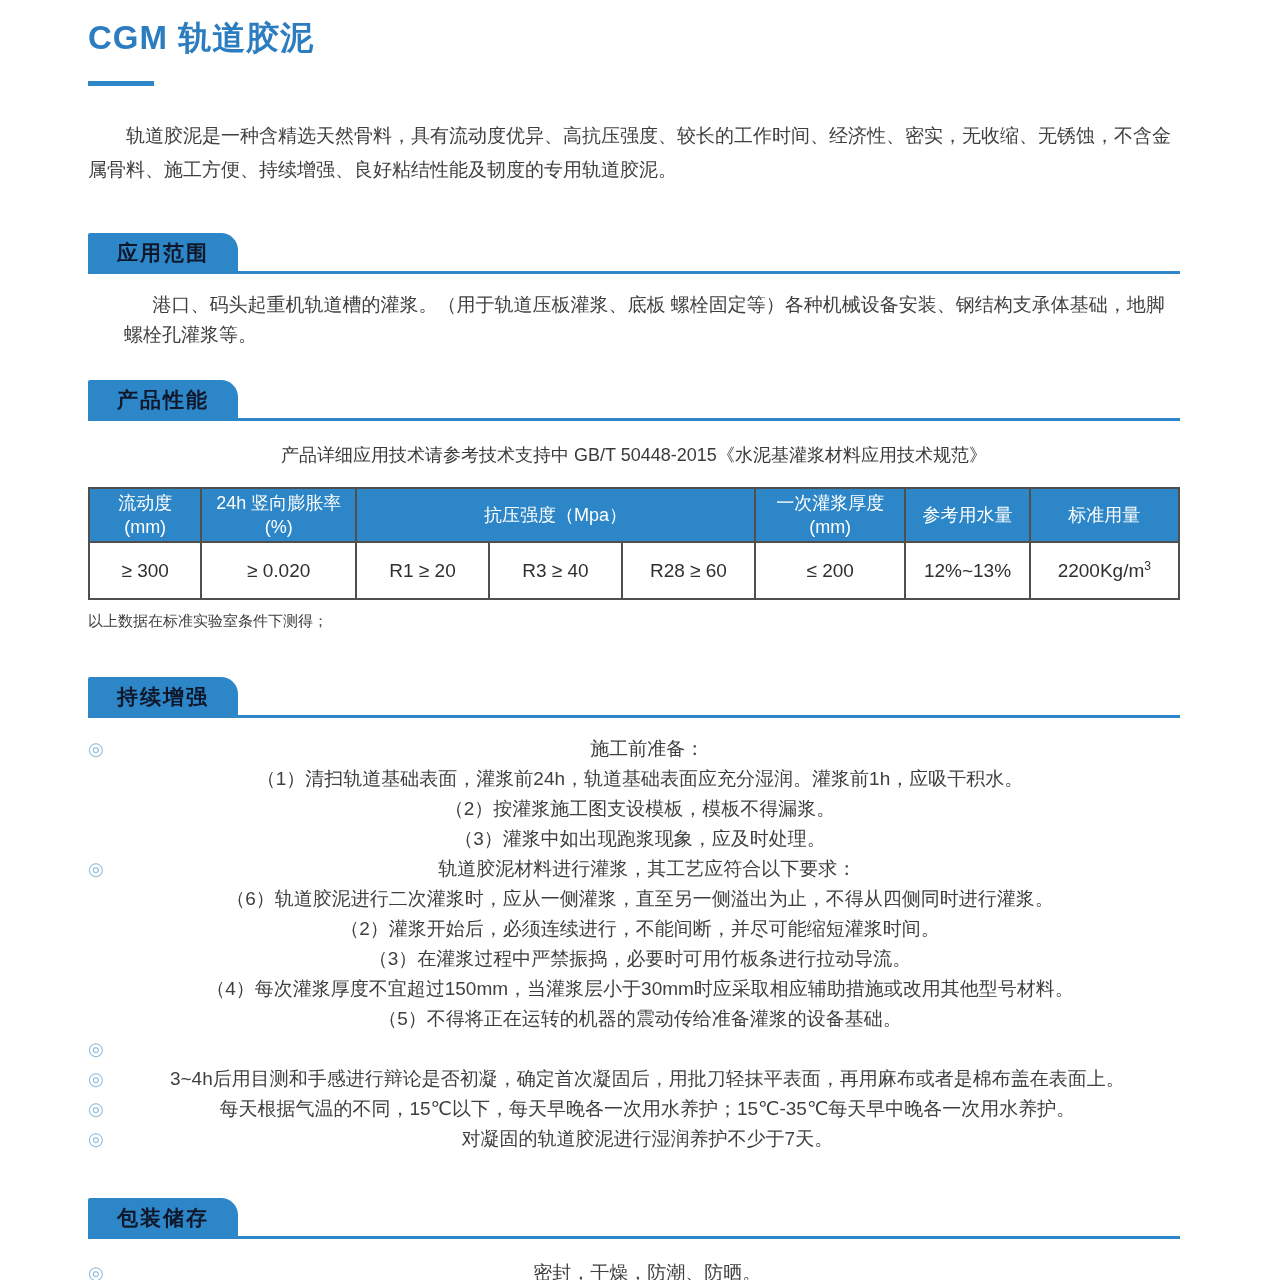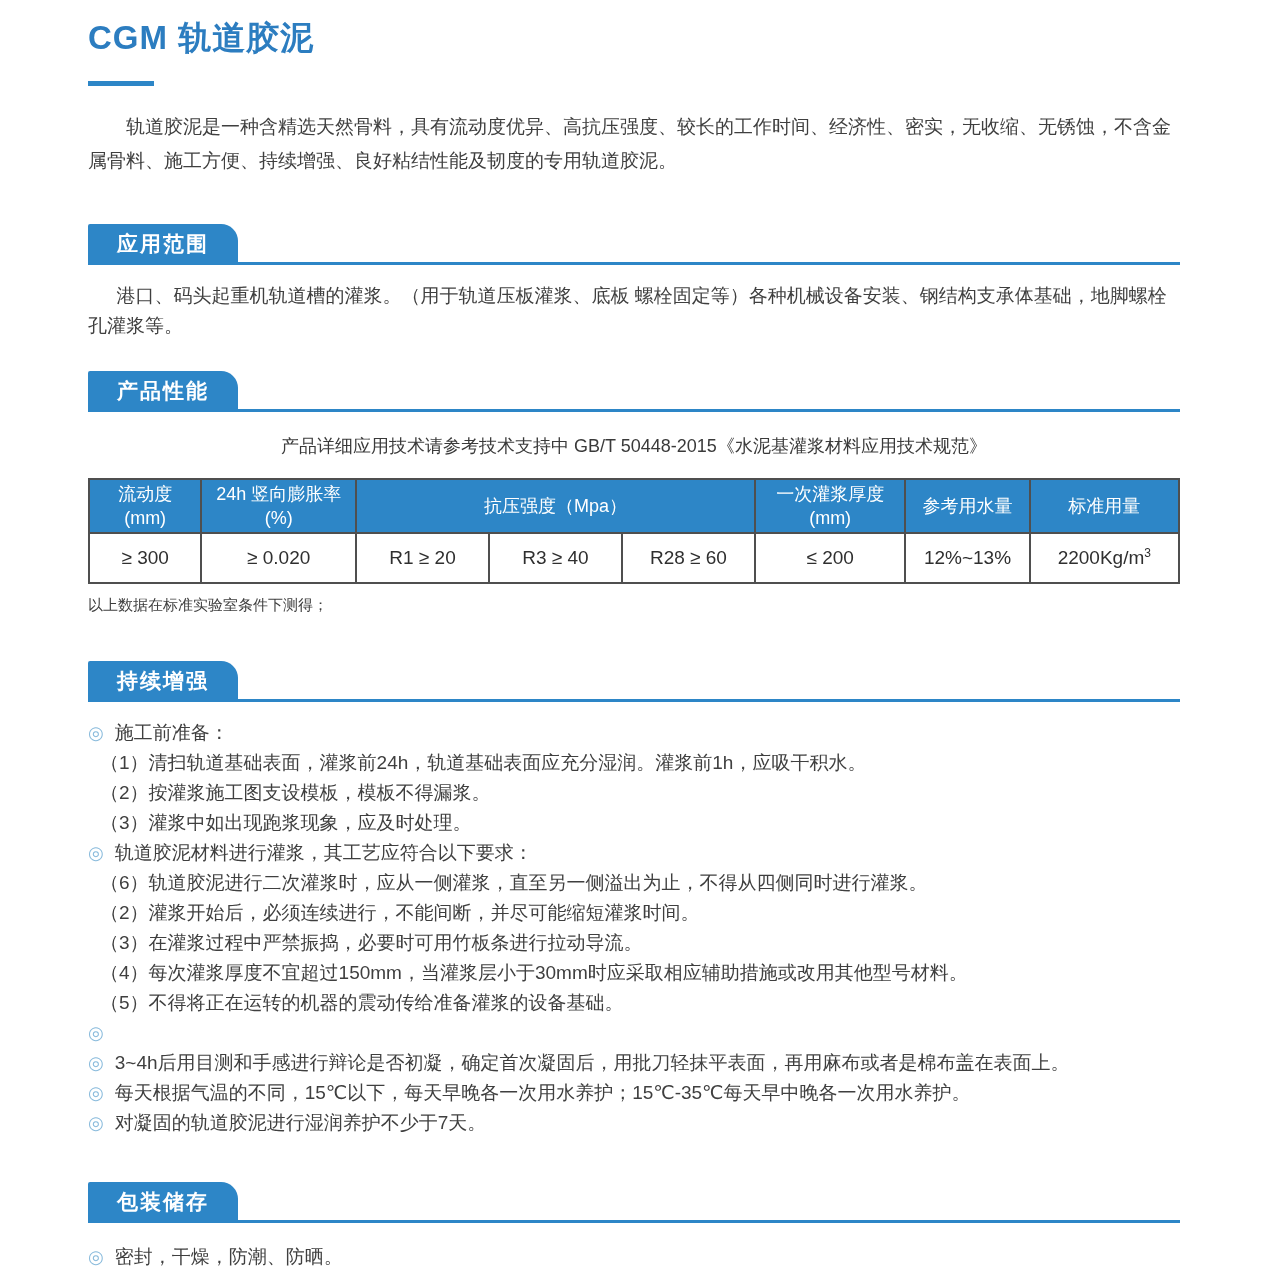--- a/index.html
+++ b/index.html
@@ -26,56 +26,56 @@
     font-weight:bold;
     color:var(--title-color);
     letter-spacing:1px;
   }
   .title-dash{
     width:66px;height:5px;
     background:var(--accent);
     margin-top:20px;
   }
   .intro{
-    margin-top:24px;
+    margin-top:33px;
     font-size:19px;
     line-height:34px;
     text-indent:2em;
     color:var(--text);
   }
   
   .section-head{
     border-bottom:3px solid var(--accent);
     line-height:0;
   }
   .section-tab{
     display:inline-block;
     background:var(--accent);
-    color:#ffffff;
+    color:#0f172a;
     font-size:21px;
     font-weight:bold;
     letter-spacing:2px;
     line-height:1;
     padding:9px 0 8px 0;
     width:150px;
     text-align:center;
     border-top-right-radius:17px;
     border-top-left-radius:2px;
   }
   .mt-app{margin-top:46px;}
   .mt-perf{margin-top:30px;}
   .mt-proc{margin-top:46px;}
   .mt-pack{margin-top:44px;}
   .section-body{
     margin-top:16px;
     font-size:19px;
     line-height:30px;
     color:var(--text);
   }
-  .indent15{text-indent:1.5em;}
+  .indent15{text-indent:1.5em;margin-left:36px;}
   
   .perf-note{
     margin-top:22px;
     text-align:center;
     font-size:18px;
     color:#3a3a3a;
   }
   table.perf{
     margin-top:20px;
     width:100%;
@@ -93,21 +93,21 @@
     color:#ffffff;
     font-weight:normal;
     font-size:18px;
     line-height:24px;
     height:52px;
     padding:2px 2px;
   }
   table.perf td{
     font-size:19px;
     color:#2f2f2f;
-    height:50px;
+    height:57px;
     background:#ffffff;
   }
   table.perf td sup{font-size:12px;}
   .footnote{
     margin-top:12px;
     font-size:15px;
     color:#3d3d3d;
   }
   
   .proc-list{margin-top:16px;}
@@ -121,21 +121,21 @@
     align-items:flex-start;
   }
   .li .mark{
     color:var(--bullet);
     font-size:18px;
     line-height:20px;
     margin-right:11px;
     flex:0 0 auto;
   }
   .li.numbered{padding-left:12px;}
-  .li .txt{flex:1 1 auto;}
+  .li .txt{flex:1 1 auto;text-align:center;}
   .pack-list .li{padding:6px 0;}
 </style>
 </head>
 <body>
 
 <div class="content">
 
   <h1 class="doc-title">CGM 轨道胶泥</h1>
   <div class="title-dash"></div>
 

